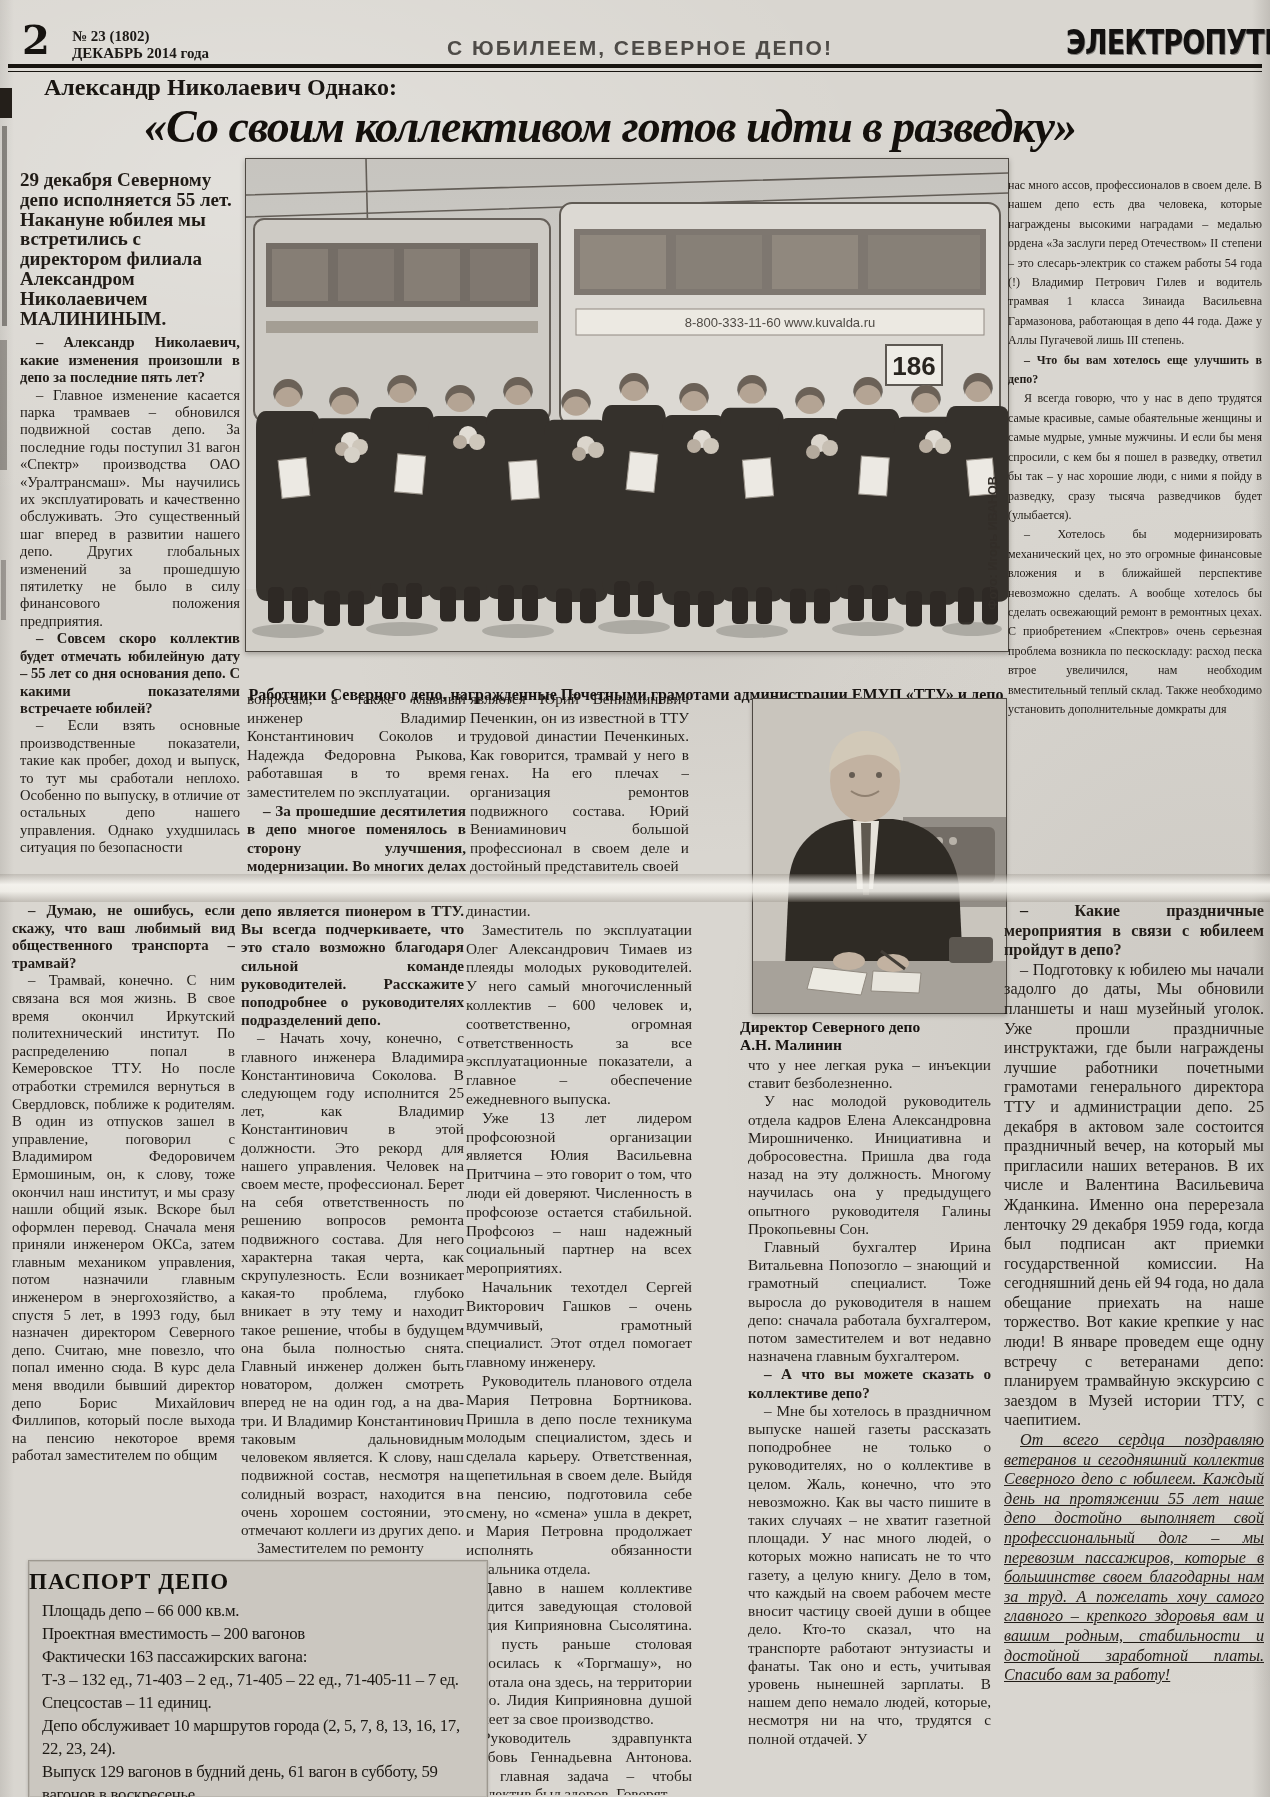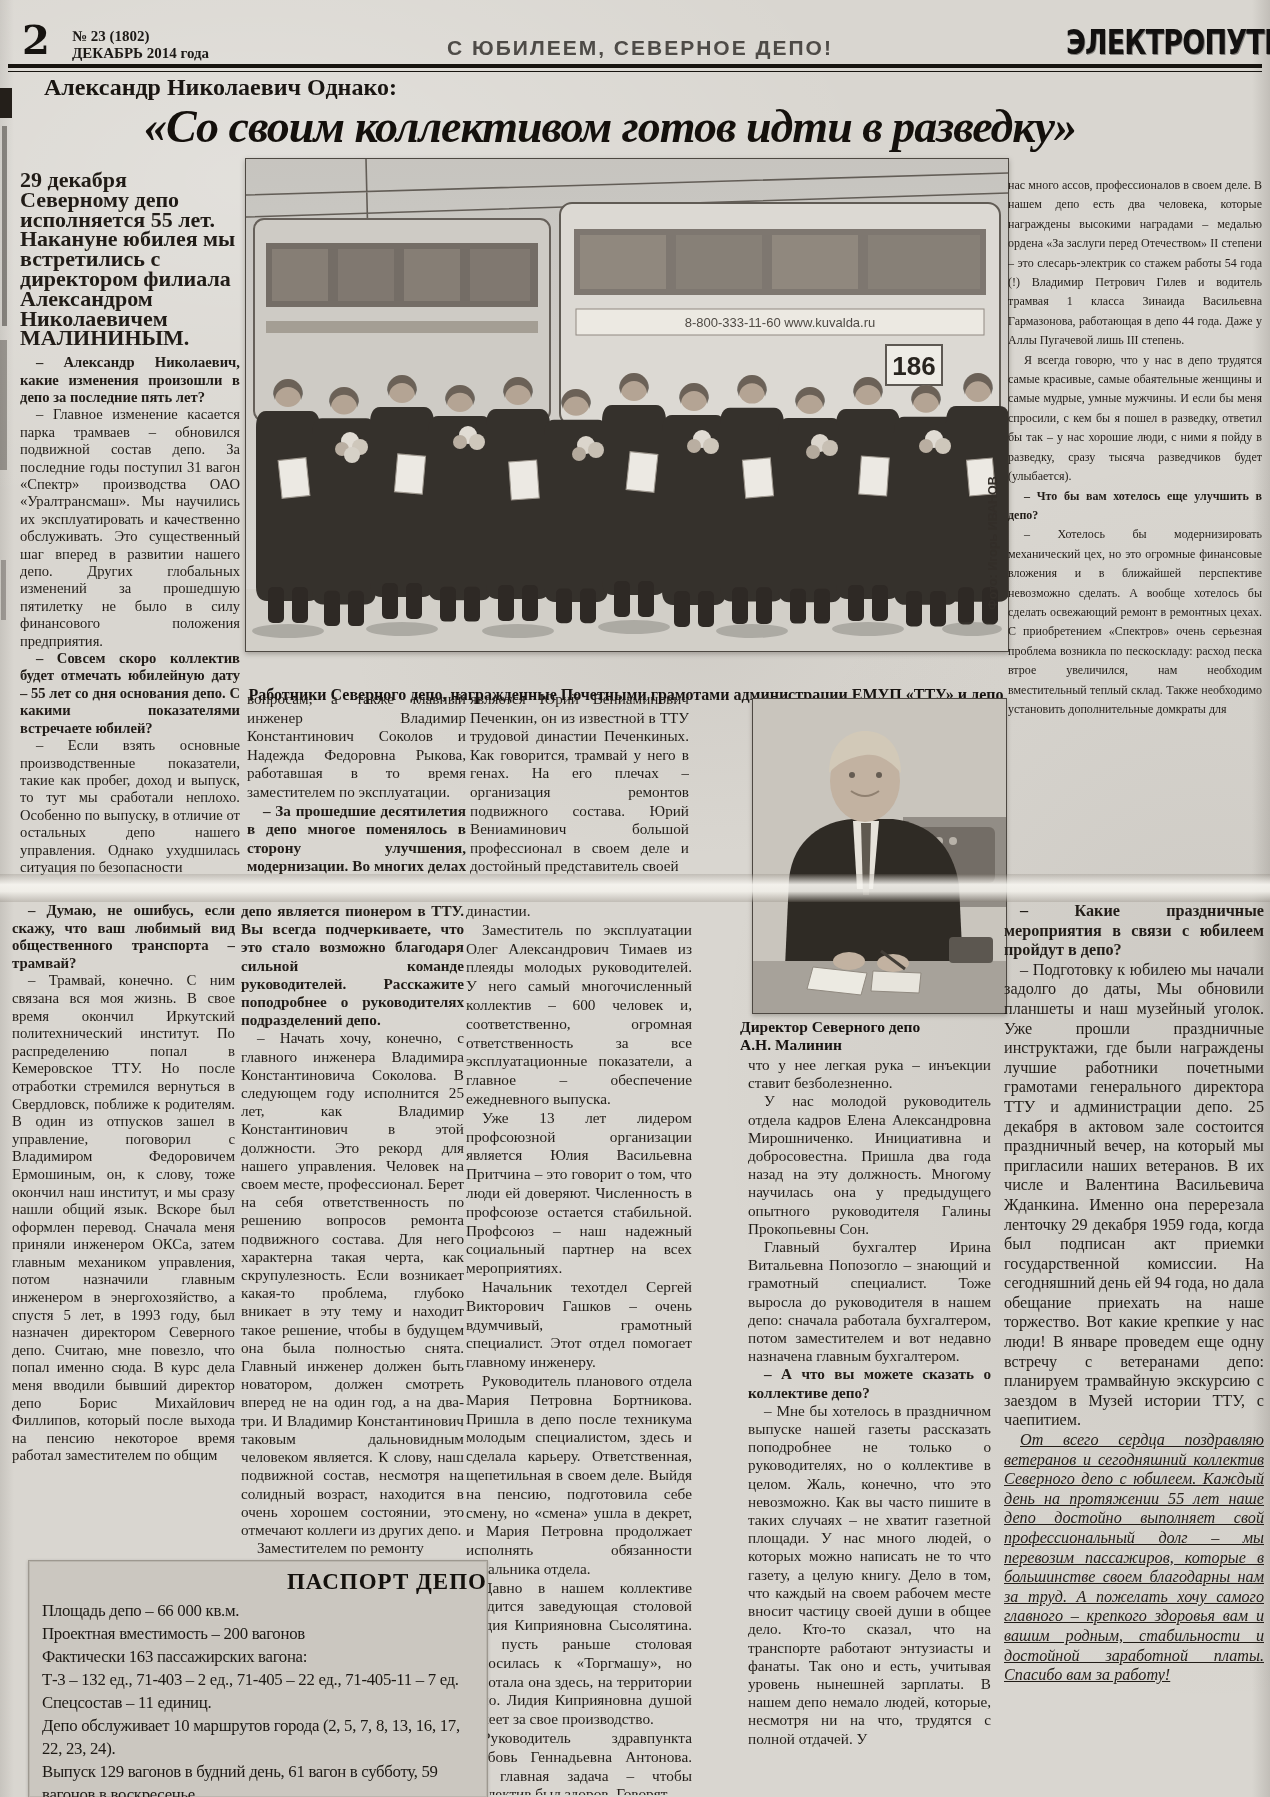--- a/index.html
+++ b/index.html
@@ -35,35 +35,35 @@
   .para.it{font-style:italic;text-decoration:underline;}
   #col1top{left:20px;top:170px;width:220px;height:708px;font-size:14.6px;line-height:17.4px;}
   #col1bot{left:12px;top:902px;width:223px;height:640px;font-size:14.8px;line-height:17.6px;}
   #col2top{left:247px;top:690px;width:219px;height:188px;font-size:15.2px;line-height:18.6px;}
   #col2bot{left:241px;top:902px;width:223px;height:662px;font-size:15.2px;line-height:18.2px;}
   #col3top{left:470px;top:690px;width:219px;height:188px;font-size:15.2px;line-height:18.6px;}
   #col3bot{left:466px;top:902px;width:226px;height:893px;font-size:15.3px;line-height:18.8px;}
   #col4{left:748px;top:1056px;width:243px;height:741px;font-size:15.2px;line-height:18.2px;}
   #col5top{left:1008px;top:176px;width:254px;height:702px;font-size:12px;line-height:19.4px;}
   #col5bot{left:1004px;top:902px;width:260px;height:895px;font-size:16.2px;line-height:19.6px;}
-  .lead{font-weight:bold;font-size:22px;line-height:19.8px;margin:0 0 6px 0;text-align:left;}
+  .lead{font-weight:bold;font-size:19px;line-height:19.8px;margin:0 0 6px 0;text-align:left;}
   
   .group-photo{left:245px;top:158px;width:762px;height:492px;border:1px solid #4d4842;box-shadow:0 2px 5px rgba(60,55,48,.35);}
   .group-caption{left:245px;top:685px;width:762px;text-align:center;font:bold 16px/20px "Liberation Serif", serif;color:#171310;}
   .photo-credit{left:986px;top:610px;transform:rotate(-90deg);transform-origin:0 0;
     font:bold 12.5px/14px "Liberation Sans", sans-serif;color:#332e29;white-space:nowrap;}
   .portrait-photo{left:752px;top:698px;width:253px;height:314px;border:1px solid #4d4842;box-shadow:0 2px 4px rgba(60,55,48,.3);}
   .portrait-caption{left:740px;top:1018px;width:277px;text-align:left;font:bold 15.5px/18px "Liberation Serif", serif;color:#171310;}
   
   .seam{left:0;top:874px;width:1270px;height:28px;z-index:6;
     background:linear-gradient(180deg, rgba(110,102,92,.22) 0, rgba(246,244,239,.92) 38%, rgba(242,240,234,.9) 62%, rgba(120,112,102,.25) 100%);}
   
   .passport{left:28px;top:1560px;width:458px;height:236px;background:#cbc7c0;
     border:1px solid #9d9890;box-shadow:inset 0 0 0 1px #bab6ae, 0 1px 3px rgba(60,55,48,.25);}
-  .passport-title{margin:8px 0 4px 0;text-align:right;font:bold 23px/26px "Liberation Serif", serif;color:#14110d;letter-spacing:1px;}
+  .passport-title{margin:8px 0 4px 0;text-align:left;font:bold 23px/26px "Liberation Serif", serif;color:#14110d;letter-spacing:1px;}
   .passport-lines{padding:0 13px;font:16.8px/23px "Liberation Serif", serif;color:#1c1813;letter-spacing:-0.3px;}
   
   .smudge{background:#241f1a;}
   .sm1{left:0;top:88px;width:12px;height:30px;}
   .sm2{left:2px;top:126px;width:5px;height:200px;opacity:.45;}
   .sm3{left:0;top:340px;width:7px;height:130px;opacity:.35;}
   .sm4{left:1px;top:560px;width:5px;height:60px;opacity:.3;}
 </style>
 </head>
 <body>
@@ -248,22 +248,22 @@
     <p class="lead">29 декабря Северному депо исполняется 55 лет. Накануне юбилея мы встретились с директором филиала Александром Николаевичем МАЛИНИНЫМ.</p>
     <div>
         <p class="para q">– Александр Николаевич, какие изменения произошли в депо за последние пять лет?</p>
         <p class="para p">– Главное изменение касается парка трамваев – обновился подвижной состав депо. За последние годы поступил 31 вагон «Спектр» производства ОАО «Уралтрансмаш». Мы научились их эксплуатировать и качественно обслуживать. Это существенный шаг вперед в развитии нашего депо. Других глобальных изменений за прошедшую пятилетку не было в силу финансового положения предприятия.</p>
         <p class="para q">– Совсем скоро коллектив будет отмечать юбилейную дату – 55 лет со дня основания депо. С какими показателями встречаете юбилей?</p>
         <p class="para p">– Если взять основные производственные показатели, такие как пробег, доход и выпуск, то тут мы сработали неплохо. Особенно по выпуску, в отличие от остальных депо нашего управления. Однако ухудшилась ситуация по безопасности</p>
       </div>
   </div>
   <div id="col5top" class="col">
       <p class="para c">нас много ассов, профессионалов в своем деле. В нашем депо есть два человека, которые награждены высокими наградами – медалью ордена «За заслуги перед Отечеством» II степени – это слесарь-электрик со стажем работы 54 года (!) Владимир Петрович Гилев и водитель трамвая 1 класса Зинаида Васильевна Гармазонова, работающая в депо 44 года. Даже у Аллы Пугачевой лишь III степень.</p>
+      <p class="para q">– Что бы вам хотелось еще улучшить в депо?</p>
       <p class="para p">Я всегда говорю, что у нас в депо трудятся самые красивые, самые обаятельные женщины и самые мудрые, умные мужчины. И если бы меня спросили, с кем бы я пошел в разведку, ответил бы так – у нас хорошие люди, с ними я пойду в разведку, сразу тысяча разведчиков будет (улыбается).</p>
-      <p class="para q">– Что бы вам хотелось еще улучшить в депо?</p>
       <p class="para p">– Хотелось бы модернизировать механический цех, но это огромные финансовые вложения и в ближайшей перспективе невозможно сделать. А вообще хотелось бы сделать освежающий ремонт в ремонтных цехах. С приобретением «Спектров» очень серьезная проблема возникла по пескоскладу: расход песка втрое увеличился, нам необходим вместительный теплый склад. Также необходимо установить дополнительные домкраты для</p>
     </div>
   <div id="col2top" class="col">
       <p class="para c">вопросам, а также главный инженер Владимир Константинович Соколов и Надежда Федоровна Рыкова, работавшая в то время заместителем по эксплуатации.</p>
       <p class="para q">– За прошедшие десятилетия в депо многое поменялось в сторону улучшения, модернизации. Во многих делах именно Северное</p>
     </div>
   <div id="col3top" class="col">
       <p class="para c">является Юрий Вениаминович Печенкин, он из известной в ТТУ трудовой династии Печенкиных. Как говорится, трамвай у него в генах. На его плечах – организация ремонтов подвижного состава. Юрий Вениаминович большой профессионал в своем деле и достойный представитель своей</p>
     </div>
   <div id="col1bot" class="col">

